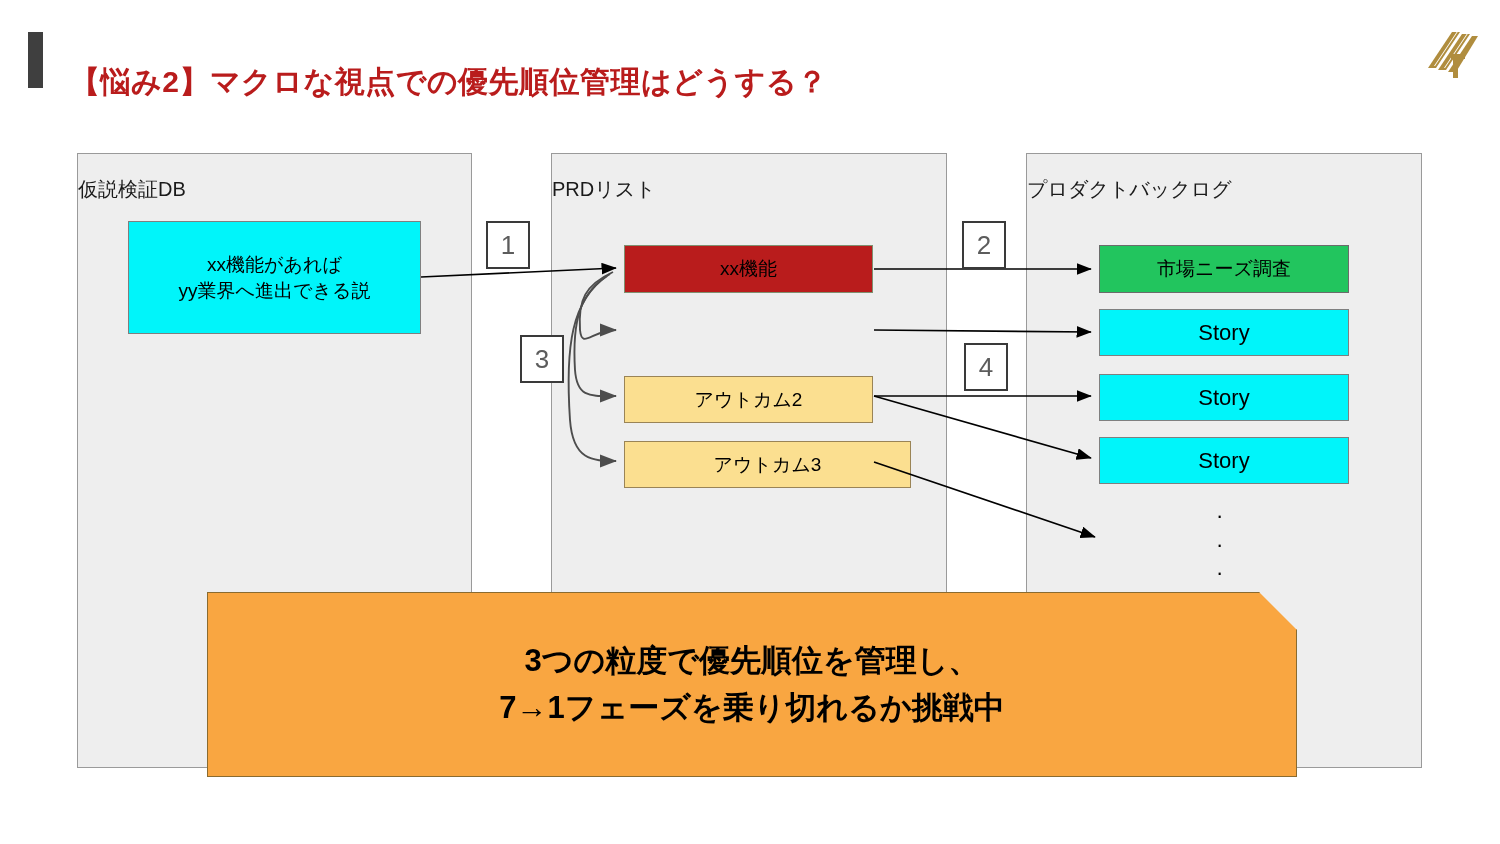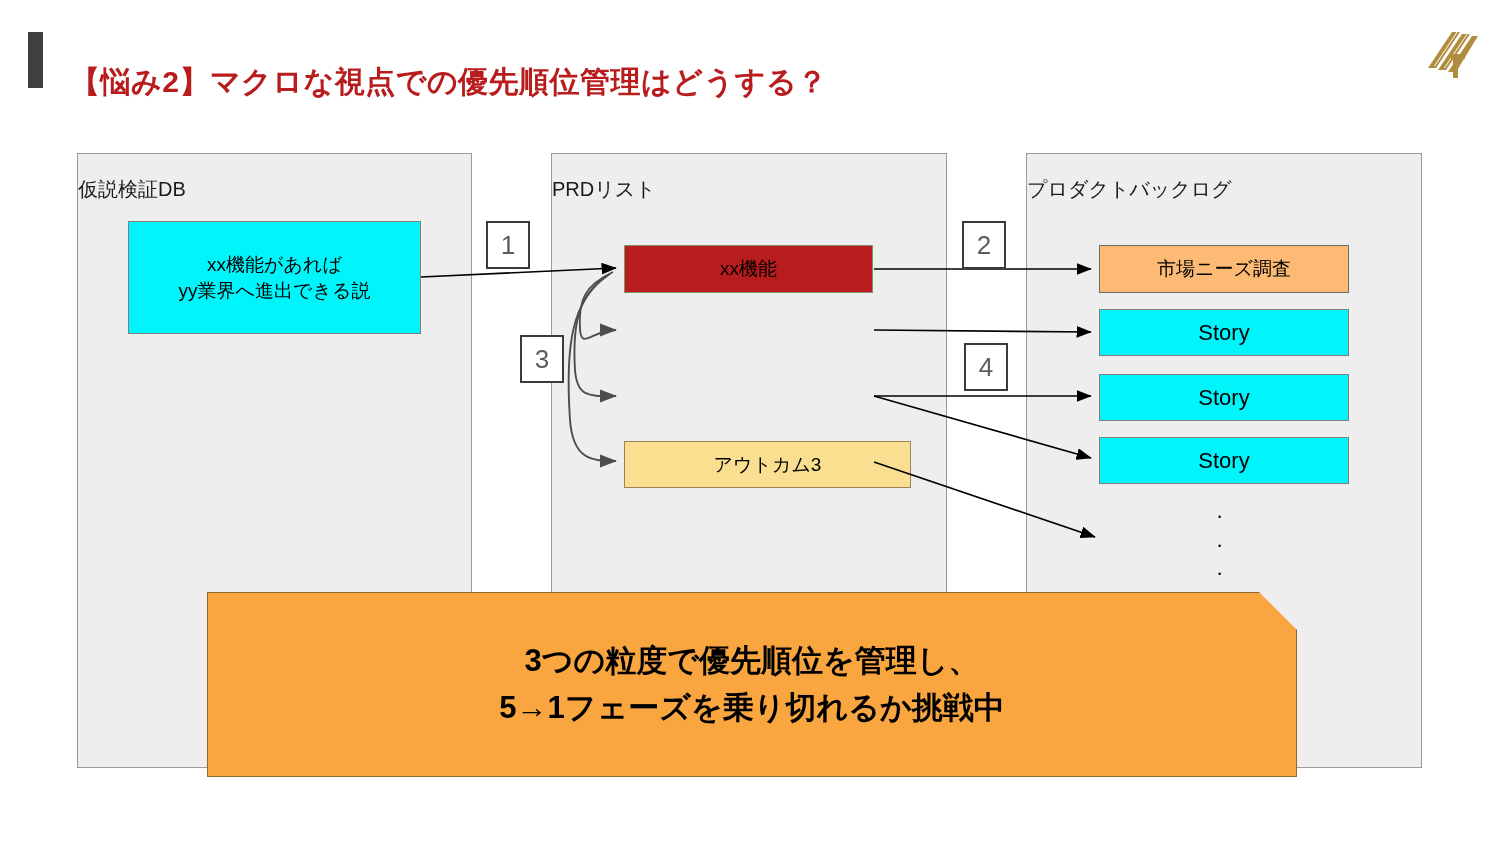--- a/index.html
+++ b/index.html
@@ -77,21 +77,21 @@
     align-items: center;
     justify-content: center;
     text-align: center;
     font-size: 19px;
     line-height: 1.32;
     color: #000000;
   }
   .node.cyan   { background: #00f5fa; border-color: #7f7f7f; }
   .node.green  { background: #b91c1c; border-color: #7f9070; }
   .node.yellow { background: #fbdf90; border-color: #9a8456; }
-  .node.blue   { background: #fdba74; border-color: #6b6b6b; }
+  .node.blue   { background: #22c55e; border-color: #6b6b6b; }
 
   .badge {
     position: absolute;
     width: 44px;
     height: 48px;
     background: #ffffff;
     border: 2.2px solid #3a3a3a;
     box-sizing: border-box;
     display: flex;
     align-items: center;
@@ -172,20 +172,21 @@
   <div class="column" style="left:77px; top:153px; width:395px; height:615px;">
     <div class="column-title">仮説検証DB</div>
   </div>
   <div class="node cyan" style="left:128px; top:221px; width:293px; height:113px; white-space:pre-line;">xx機能があれば
 yy業界へ進出できる説</div>
 
   <div class="column" style="left:551px; top:153px; width:396px; height:615px;">
     <div class="column-title">PRDリスト</div>
   </div>
   <div class="node green" style="left:624px; top:245px; width:249px; height:48px;">xx機能</div>
+  <div class="node yellow" style="left:624px; top:376px; width:249px; height:47px;">アウトカム2</div>
   <div class="node yellow" style="left:624px; top:441px; width:287px; height:47px;">アウトカム3</div>
 
   <div class="column" style="left:1026px; top:153px; width:396px; height:615px;">
     <div class="column-title">プロダクトバックログ</div>
   </div>
   <div class="node blue" style="left:1099px; top:245px; width:250px; height:48px; color:#000;">市場ニーズ調査</div>
   <div class="node cyan" style="left:1099px; top:309px; width:250px; height:47px; font-size:22px;">Story</div>
   <div class="node cyan" style="left:1099px; top:374px; width:250px; height:47px; font-size:22px;">Story</div>
   <div class="node cyan" style="left:1099px; top:437px; width:250px; height:47px; font-size:22px;">Story</div>
 
@@ -224,14 +225,14 @@
 
   <div class="badge" style="left:486px; top:221px;">1</div>
   <div class="badge" style="left:962px; top:221px;">2</div>
   <div class="badge" style="left:520px; top:335px;">3</div>
   <div class="badge" style="left:964px; top:343px;">4</div>
 
 </div>
 
 <div id="callout-banner">
   <div id="callout-text">3つの粒度で優先順位を管理し、
-5→1フェーズを乗り切れるか挑戦中</div>
+7→1フェーズを乗り切れるか挑戦中</div>
 </div>
 
 </body></html>

